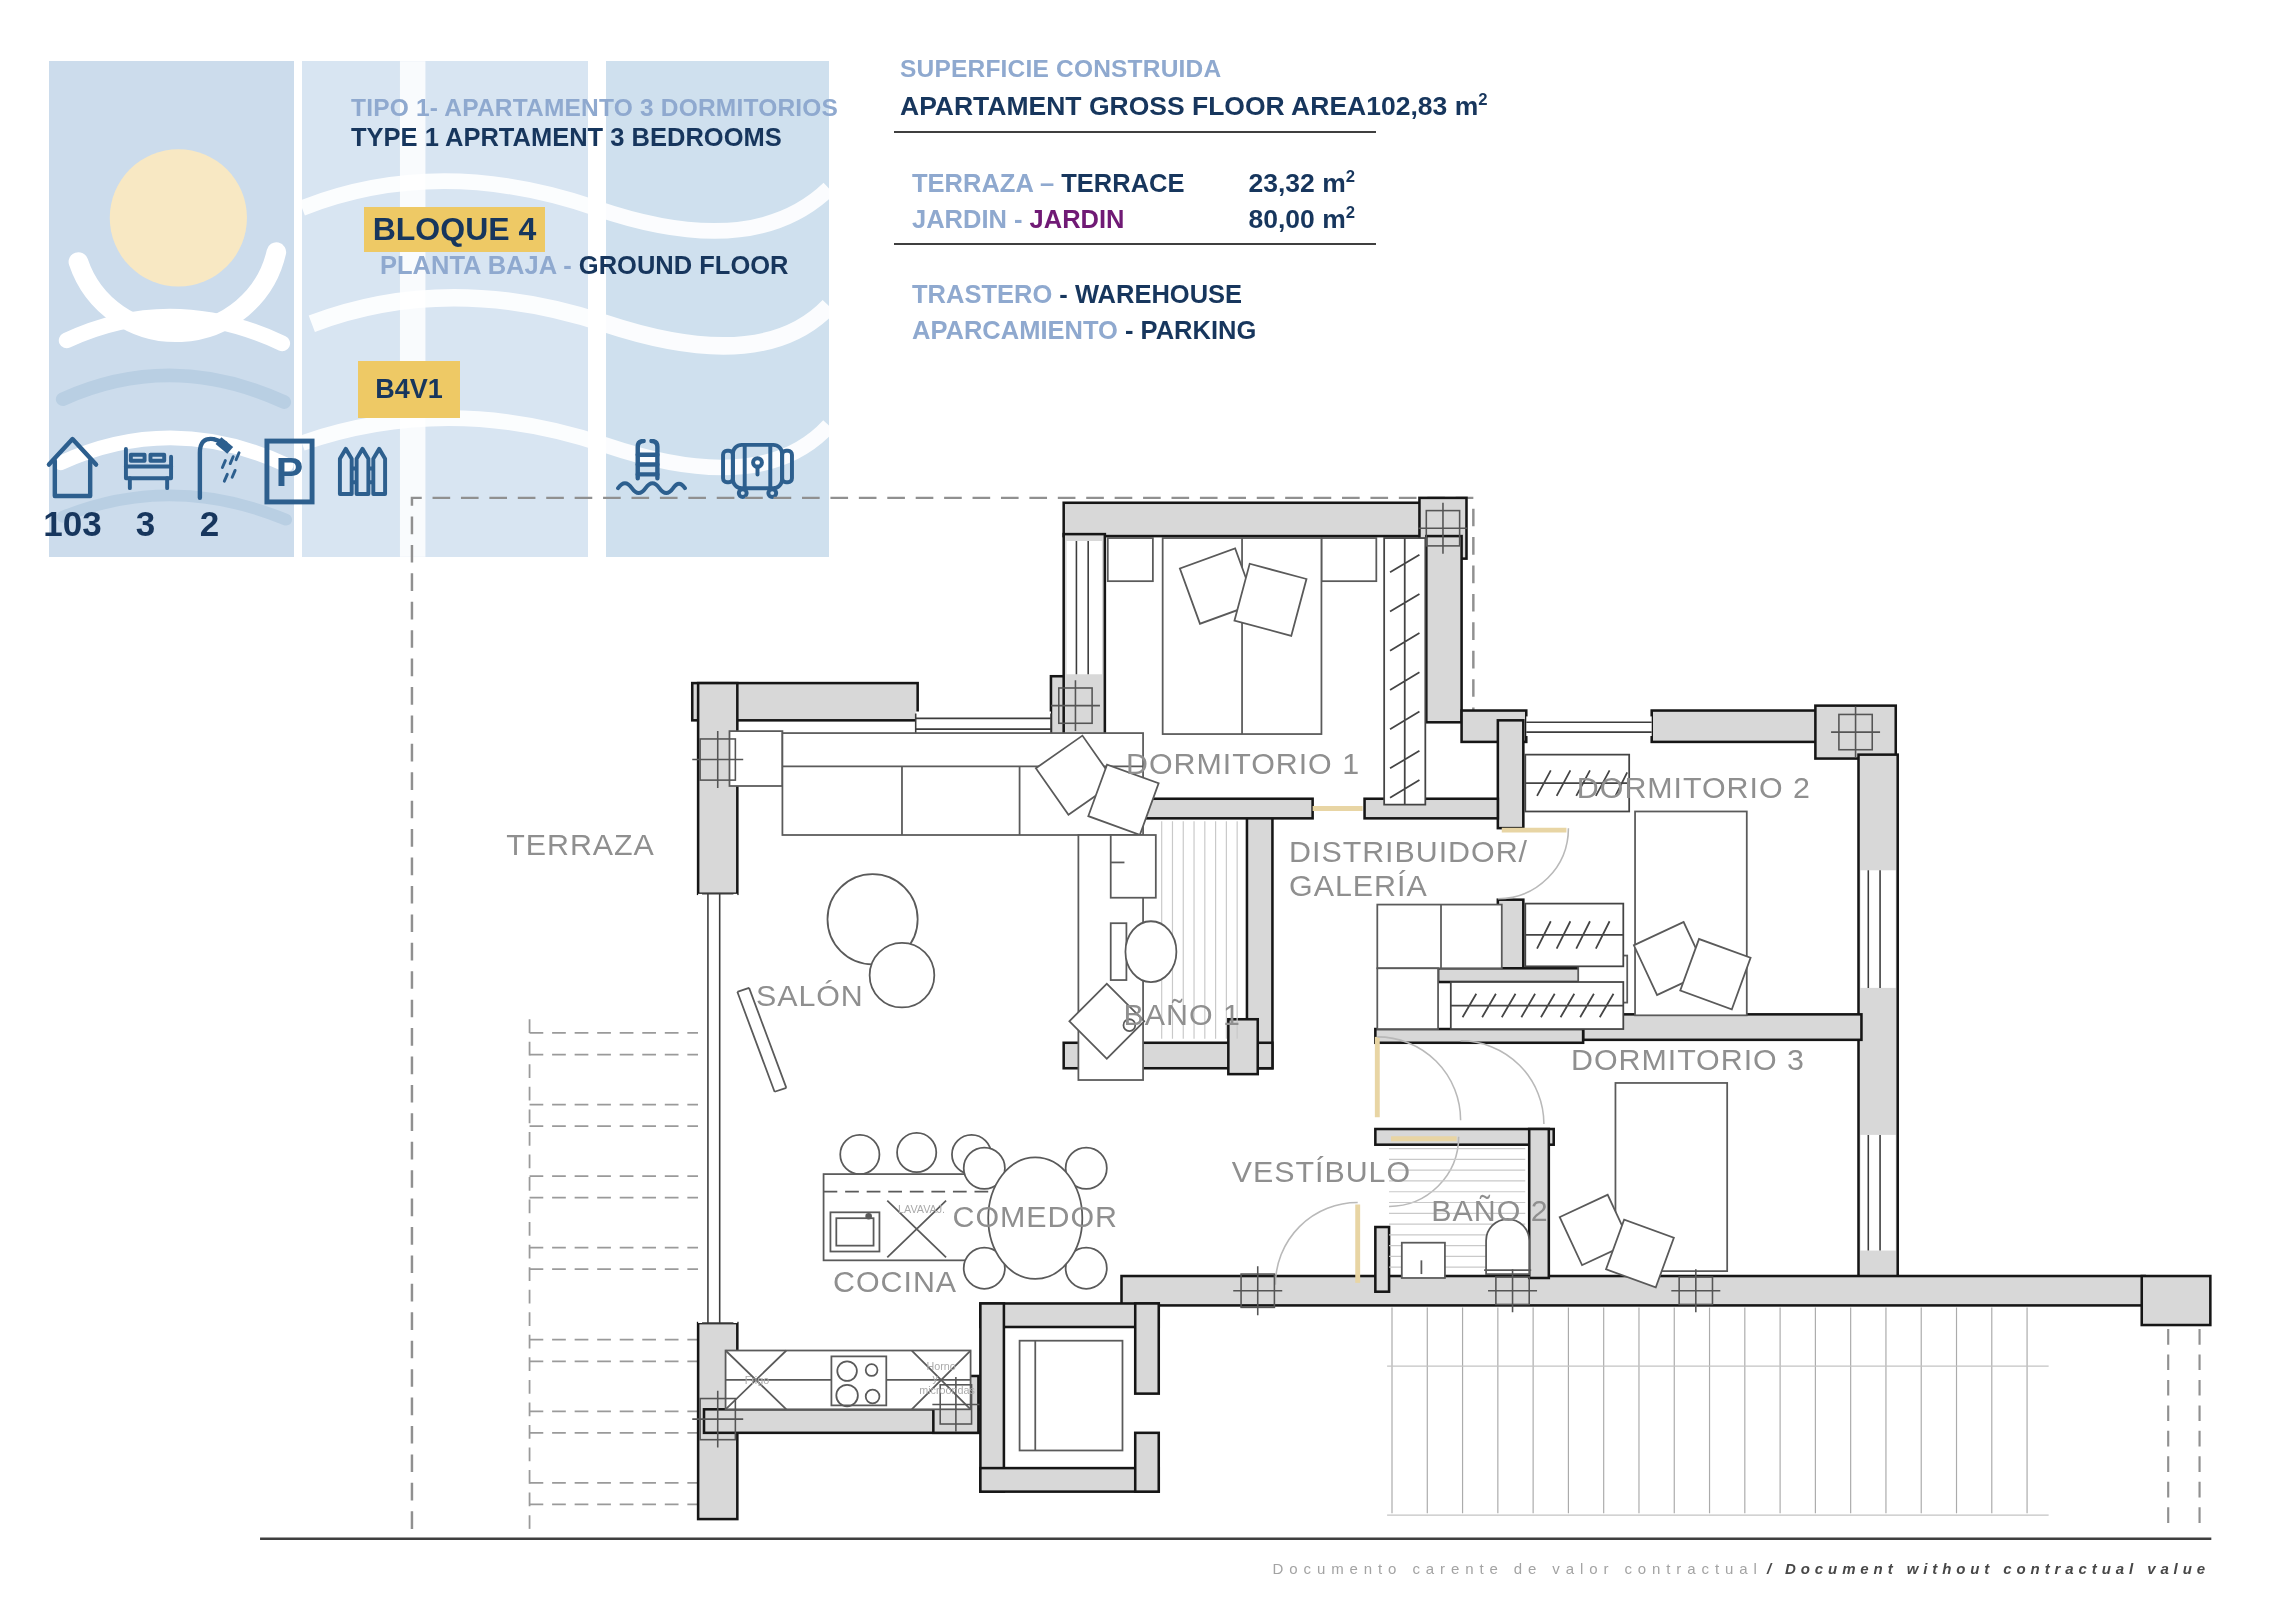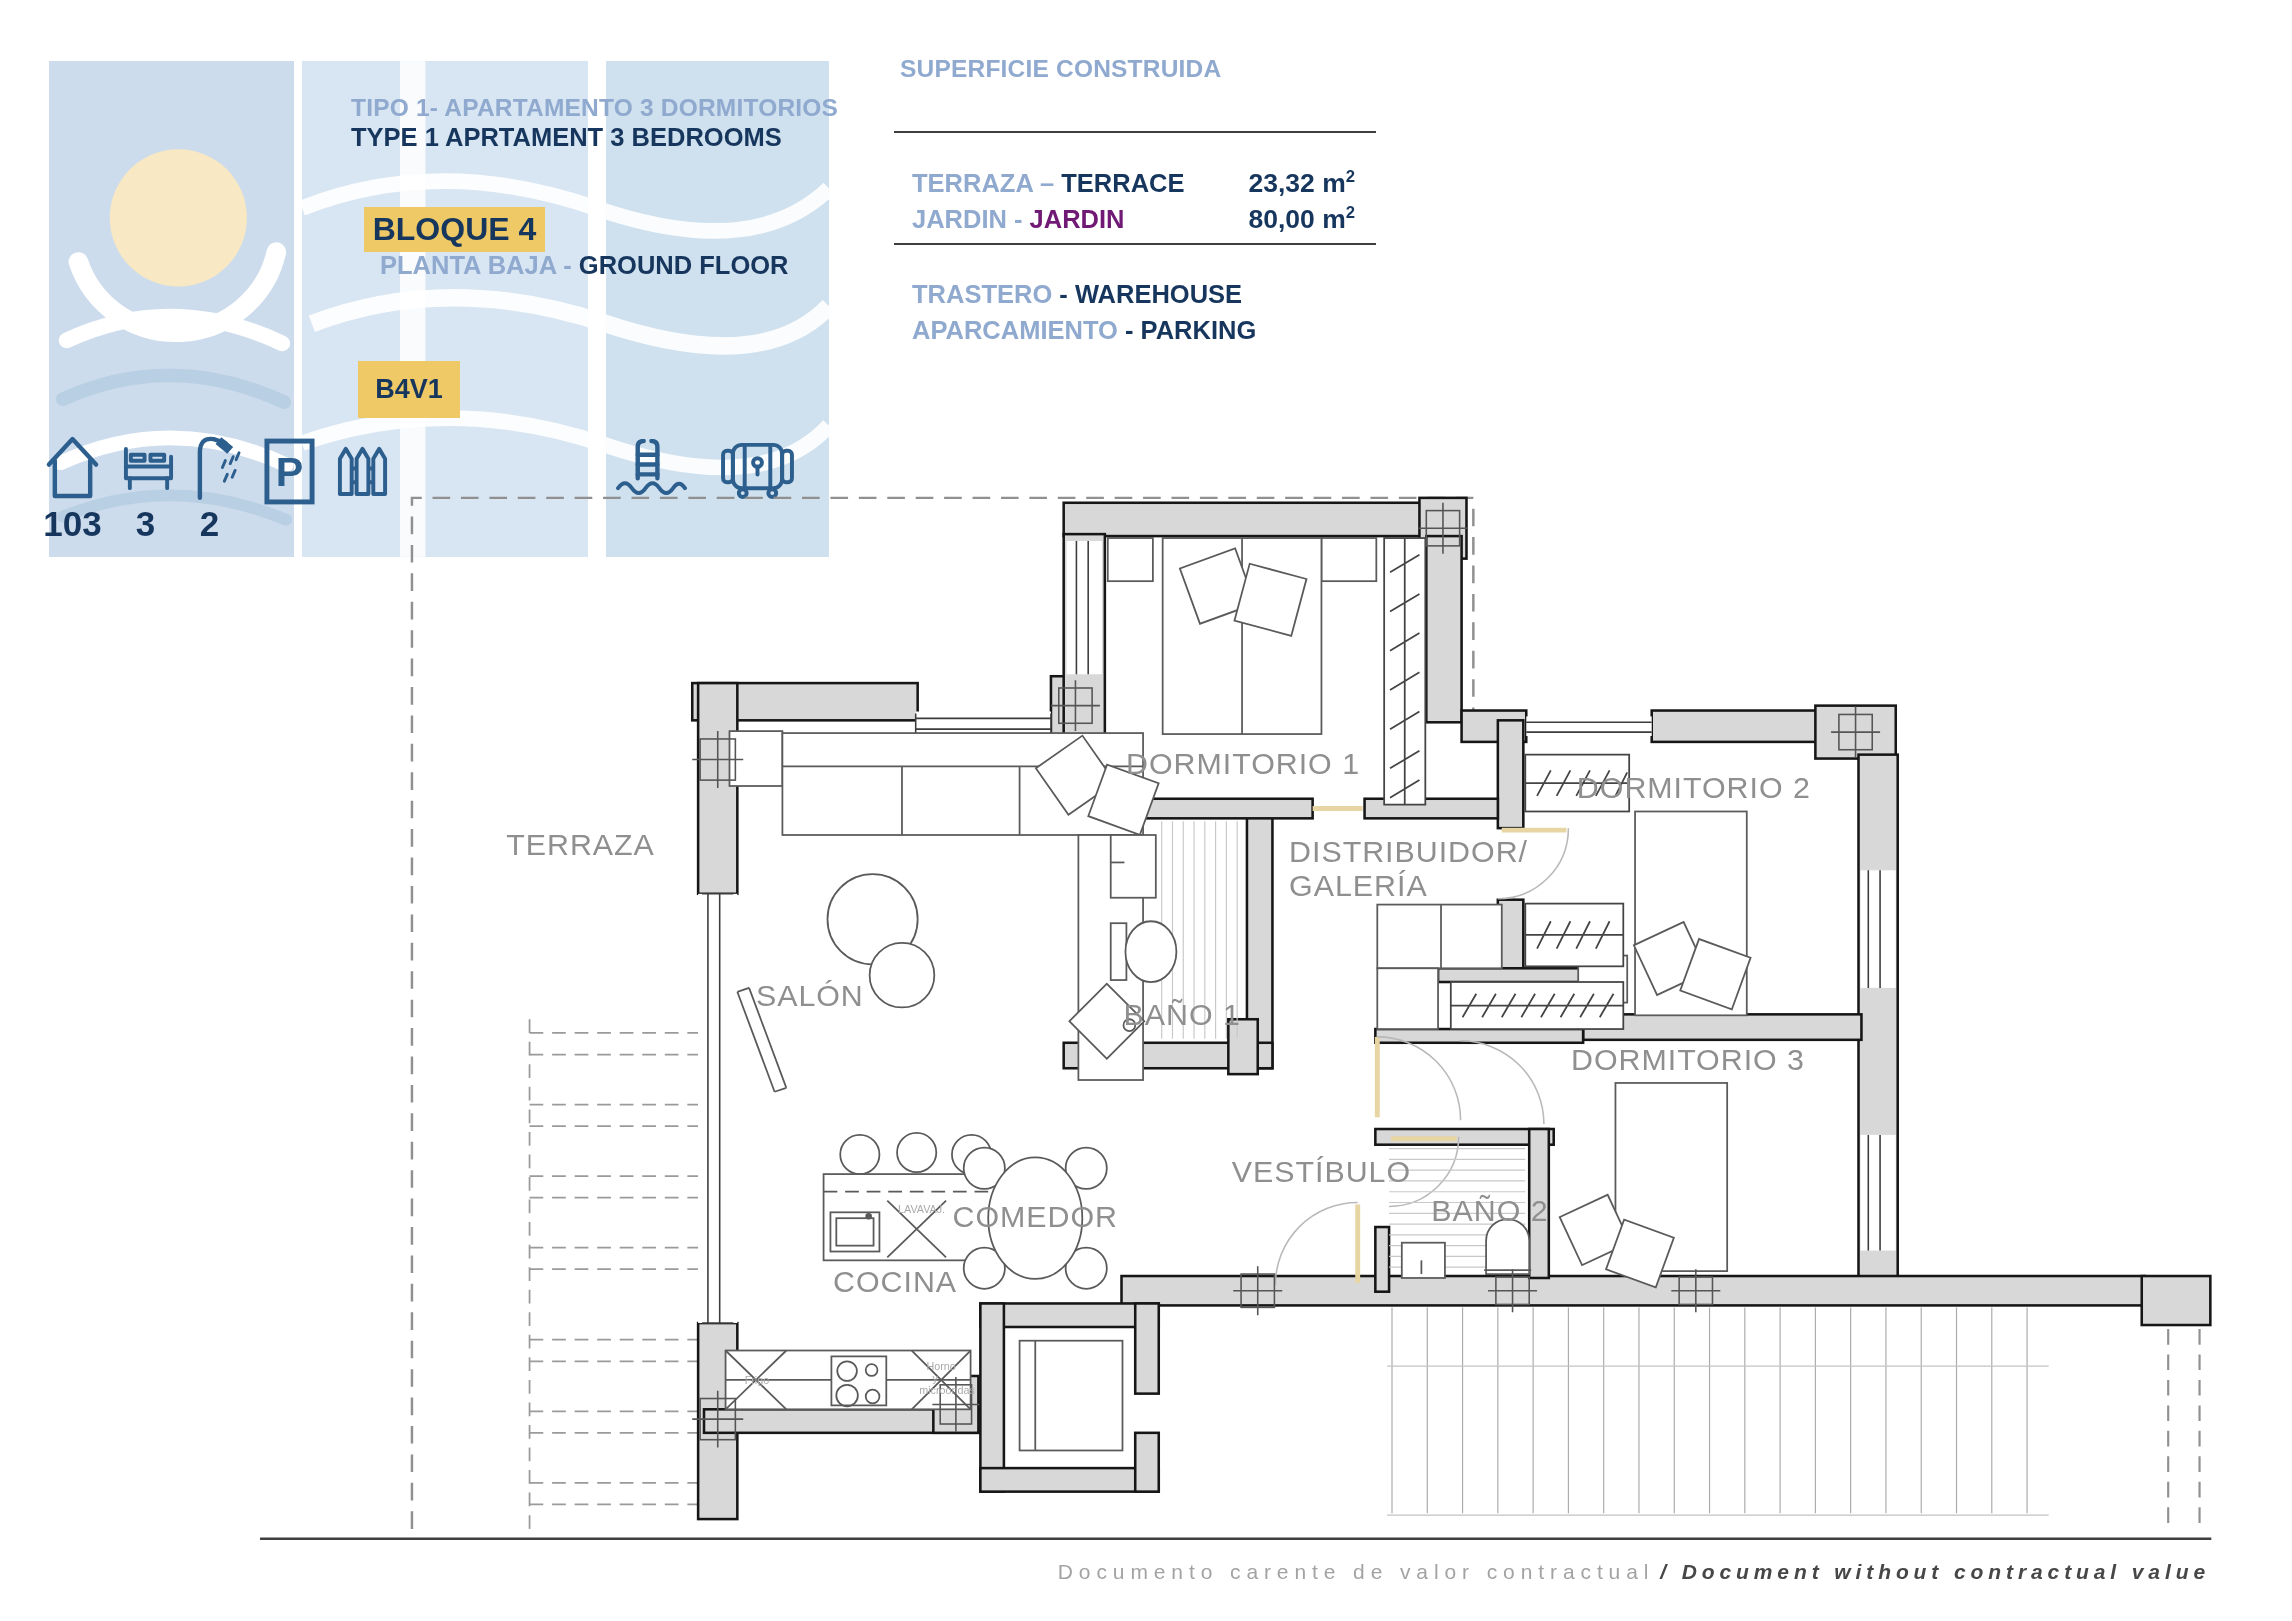--- a/index.html
+++ b/index.html
@@ -13,21 +13,21 @@
   .badge{display:flex;align-items:center;justify-content:center;
          font-weight:bold;}
   .planta-line{font-size:25.5px;font-weight:bold;white-space:nowrap;}
   .icon-num{font-size:35px;font-weight:bold;text-align:center;}
   
   .area-row{display:flex;justify-content:space-between;align-items:baseline;white-space:nowrap;}
   .area-val{font-weight:bold;font-size:26.5px;}
   .area-val sup{font-size:16.7px;}
   .rule{position:absolute;border-top:2.9px solid #3f3f3f;}
   
-  .footer{position:absolute;white-space:nowrap;font-size:21px;}
+  .footer{position:absolute;white-space:nowrap;font-size:15px;}
   .footer .es{color:#a3a3a3;letter-spacing:5.9px;}
   .footer .en{color:#474747;letter-spacing:4.9px;font-style:italic;font-weight:bold;}
   svg text{font-family:"Liberation Sans",sans-serif;}
   .room-label{fill:#8f8f8f;font-size:31px;letter-spacing:1px;}
   .tiny-label{fill:#aaaaaa;font-size:11px;}
 </style>
 </head>
 <body>
 
 <div class="page">
@@ -119,20 +119,26 @@
       <circle cx="22" cy="57" r="4"></circle>
         <circle cx="52" cy="57" r="4"></circle>
     </g>
   </svg>
 
   <div class="abs icon-num" style="left:41px;top:504px;width:63px;color:#17365d;">103</div>
   <div class="abs icon-num" style="left:122px;top:504px;width:47px;color:#17365d;">3</div>
   <div class="abs icon-num" style="left:188px;top:504px;width:43px;color:#17365d;">2</div>
 
   <div class="abs tipo-line" style="left:900px;top:55px;color:#8fa9cf;font-size:24.5px;">SUPERFICIE CONSTRUIDA</div>
+  <div class="abs area-row" style="left:900px;top:90px;width:476px;">
+    <span style="color:#17365d;font-weight:bold;font-size:26.5px;">APARTAMENT GROSS FLOOR AREA</span>
+    <span class="area-val" style="color:#17365d;">
+      <span>102,83</span>&nbsp;<span>m</span><sup>2</sup>
+    </span>
+  </div>
   <div class="rule" style="left:894px;top:131px;width:482px;"></div>
 
   <div class="abs area-row" style="left:912px;top:167px;width:443px;">
     <span style="font-weight:bold;font-size:25.5px;">
       <span style="color:#8fa9cf;">TERRAZA –</span>
       <span style="color:#17365d;">TERRACE</span>
     </span>
     <span class="area-val" style="color:#17365d;">
       <span>23,32</span>&nbsp;<span>m</span><sup>2</sup>
     </span>

